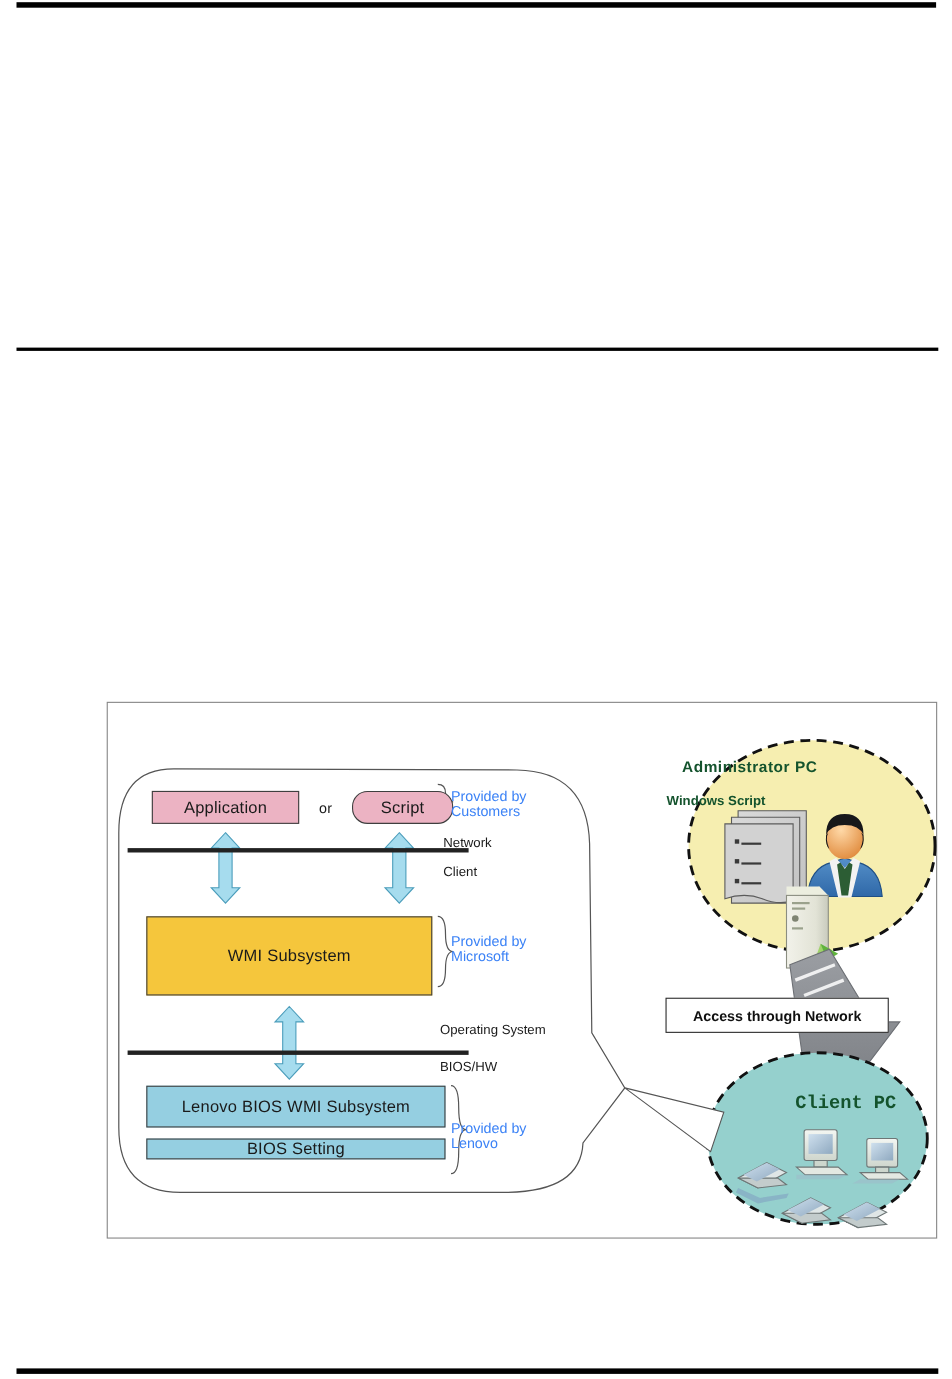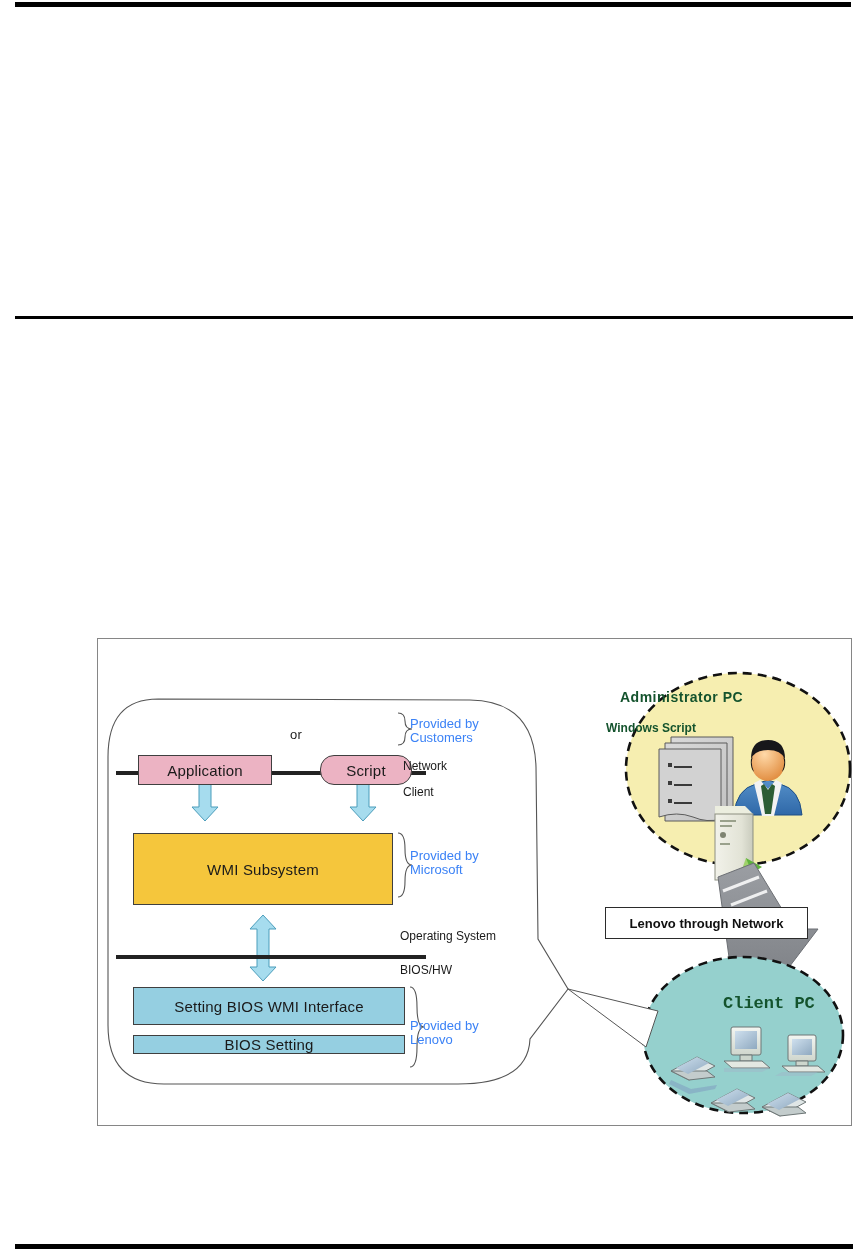--- a/index.html
+++ b/index.html
@@ -32,21 +32,21 @@
   
   .fig-svg{position:absolute;left:0;top:0;width:755px;height:488px;}
 
   
   .node{
     position:absolute;box-sizing:border-box;
     border:1px solid #3f3f3f;
     display:flex;align-items:center;justify-content:center;
     color:#1a1a1a;letter-spacing:.2px;white-space:nowrap;
   }
-  .node.pink  {background:#ecb3c3;margin-top:36px;}
+  .node.pink  {background:#ecb3c3;}
   .node.yellow{background:#f5c63c;}
   .node.blue  {background:#95cfe1;}
 
   .n-application{left:40px;top:80px;width:134px;height:30px;font-size:15px;}
   .n-or{left:180px;top:80px;width:36px;height:30px;font-size:13px;border:none;background:transparent;}
   .n-script     {left:222px;top:80px;width:92px;height:30px;font-size:15px;border-radius:14px;}
   .n-wmi        {left:35px;top:194px;width:260px;height:72px;font-size:15px;}
   .n-lenovowmi  {left:35px;top:348px;width:272px;height:38px;font-size:15px;}
   .n-biosset    {left:35px;top:396px;width:272px;height:19px;font-size:15px;}
 
@@ -239,21 +239,21 @@
     </g>
   </svg>
 
   <div class="sep sep-1"></div>
   <div class="sep sep-2"></div>
 
   <div class="node pink n-application">Application</div>
   <div class="node n-or">or</div>
   <div class="node pink n-script">Script</div>
   <div class="node yellow n-wmi">WMI Subsystem</div>
-  <div class="node blue n-lenovowmi">Setting BIOS WMI Interface</div>
+  <div class="node blue n-lenovowmi">Lenovo BIOS WMI Subsystem</div>
   <div class="node blue n-biosset">BIOS Setting</div>
 
   <div class="lbl lbl-network">Network</div>
   <div class="lbl lbl-client">Client</div>
   <div class="lbl lbl-os">Operating System</div>
   <div class="lbl lbl-bioshw">BIOS/HW</div>
 
   <div class="green g-cust">
     <div>Provided by</div>
     <div>Customers</div>
@@ -264,15 +264,15 @@
   </div>
   <div class="green g-lenovo">
     <div>Provided by</div>
     <div>Lenovo</div>
   </div>
 
   <div class="cloud-title t-admin">Administrator PC</div>
   <div class="cloud-title t-winscript">Windows Script</div>
   <div class="cloud-title t-clientpc">Client PC</div>
 
-  <div class="access-box">Lenovo through Network</div>
+  <div class="access-box">Access through Network</div>
 
 </div>
 
 </body></html>

